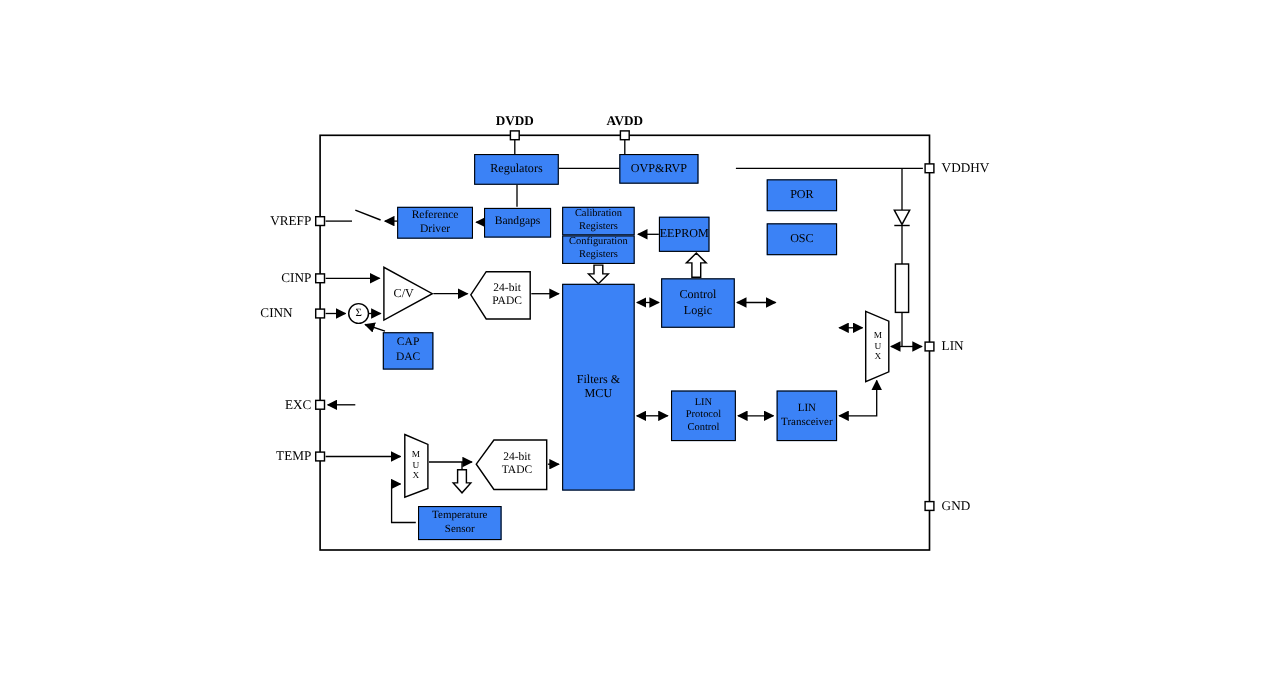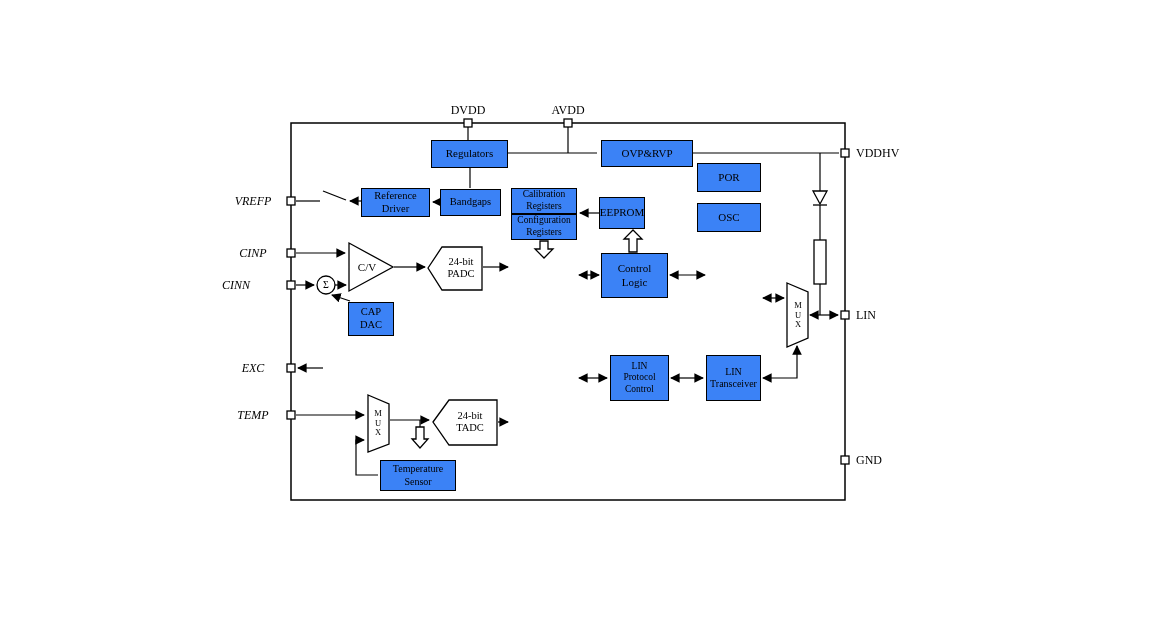--- a/index.html
+++ b/index.html
@@ -13,23 +13,23 @@
   .block {
     position: absolute; border: 1.4px solid #000; background: #3b82f6;
     display: flex; align-items: center; justify-content: center;
     text-align: center; white-space: pre-line; font-size: 11px; line-height: 1.22;
   }
   .slabel {
     position: absolute; transform: translate(-50%,-50%);
     text-align: center; white-space: pre-line; line-height: 1.12;
   }
   .pin-label { position: absolute; font-size: 12px; white-space: nowrap; }
-  .pl-center { transform: translate(-50%,-50%); }
+  .pl-center { transform: translate(-50%,-50%); font-weight: bold; }
   .pl-left  { transform: translateY(-50%); }
-  .pl-right { width: 60px; text-align: center; transform: translateY(-50%); font-style: italic; }
+  .pl-right { width: 60px; text-align: right; transform: translateY(-50%); }
 </style>
 </head>
 <body>
 
 <div id="stage">
 
   <svg width="1151" height="634" viewBox="0 0 1151 634">
     <defs>
       <marker id="arr" viewBox="0 0 10 10" refX="9" refY="5" markerWidth="8" markerHeight="8" orient="auto-start-reverse" markerUnits="strokeWidth">
         <path d="M0,0 L10,5 L0,10 z" fill="#000"></path>
@@ -99,33 +99,35 @@
       <rect x="841" y="456" width="8" height="8"></rect>
       <rect x="287" y="197" width="8" height="8"></rect>
       <rect x="287" y="249" width="8" height="8"></rect>
       <rect x="287" y="281" width="8" height="8"></rect>
       <rect x="287" y="364" width="8" height="8"></rect>
       <rect x="287" y="411" width="8" height="8"></rect>
     </g>
   </svg>
 
   <div class="block" style="left:431px;top:140px;width:77px;height:28px">Regulators</div>
-  <div class="block" style="left:601px;top:140px;width:92px;height:27px">OVP&amp;RVP</div>
+  <div class="block" style="left:563px;top:140px;width:72px;height:27px">OVP&amp;RVP</div>
   <div class="block" style="left:697px;top:163px;width:64px;height:29px">POR</div>
   <div class="block" style="left:697px;top:203px;width:64px;height:29px">OSC</div>
   <div class="block" style="left:361px;top:188px;width:69px;height:29px;font-size:10.5px">Reference
 Driver</div>
   <div class="block" style="left:440px;top:189px;width:61px;height:27px;font-size:10.5px">Bandgaps</div>
   <div class="block" style="left:511px;top:188px;width:66px;height:26px;font-size:9.5px">Calibration
 Registers</div>
   <div class="block" style="left:511px;top:214px;width:66px;height:26px;font-size:9.5px">Configuration
 Registers</div>
   <div class="block" style="left:599px;top:197px;width:46px;height:32px">EEPROM</div>
   <div class="block" style="left:601px;top:253px;width:67px;height:45px">Control
 Logic</div>
+  <div class="block" style="left:511px;top:258px;width:66px;height:188px">Filters &amp;
+MCU</div>
   <div class="block" style="left:610px;top:355px;width:59px;height:46px;font-size:9.5px">LIN
 Protocol
 Control</div>
   <div class="block" style="left:706px;top:355px;width:55px;height:46px;font-size:10px">LIN
 Transceiver</div>
   <div class="block" style="left:348px;top:302px;width:46px;height:34px;font-size:10.5px">CAP
 DAC</div>
   <div class="block" style="left:380px;top:460px;width:76px;height:31px;font-size:10px">Temperature
 Sensor</div>
 

